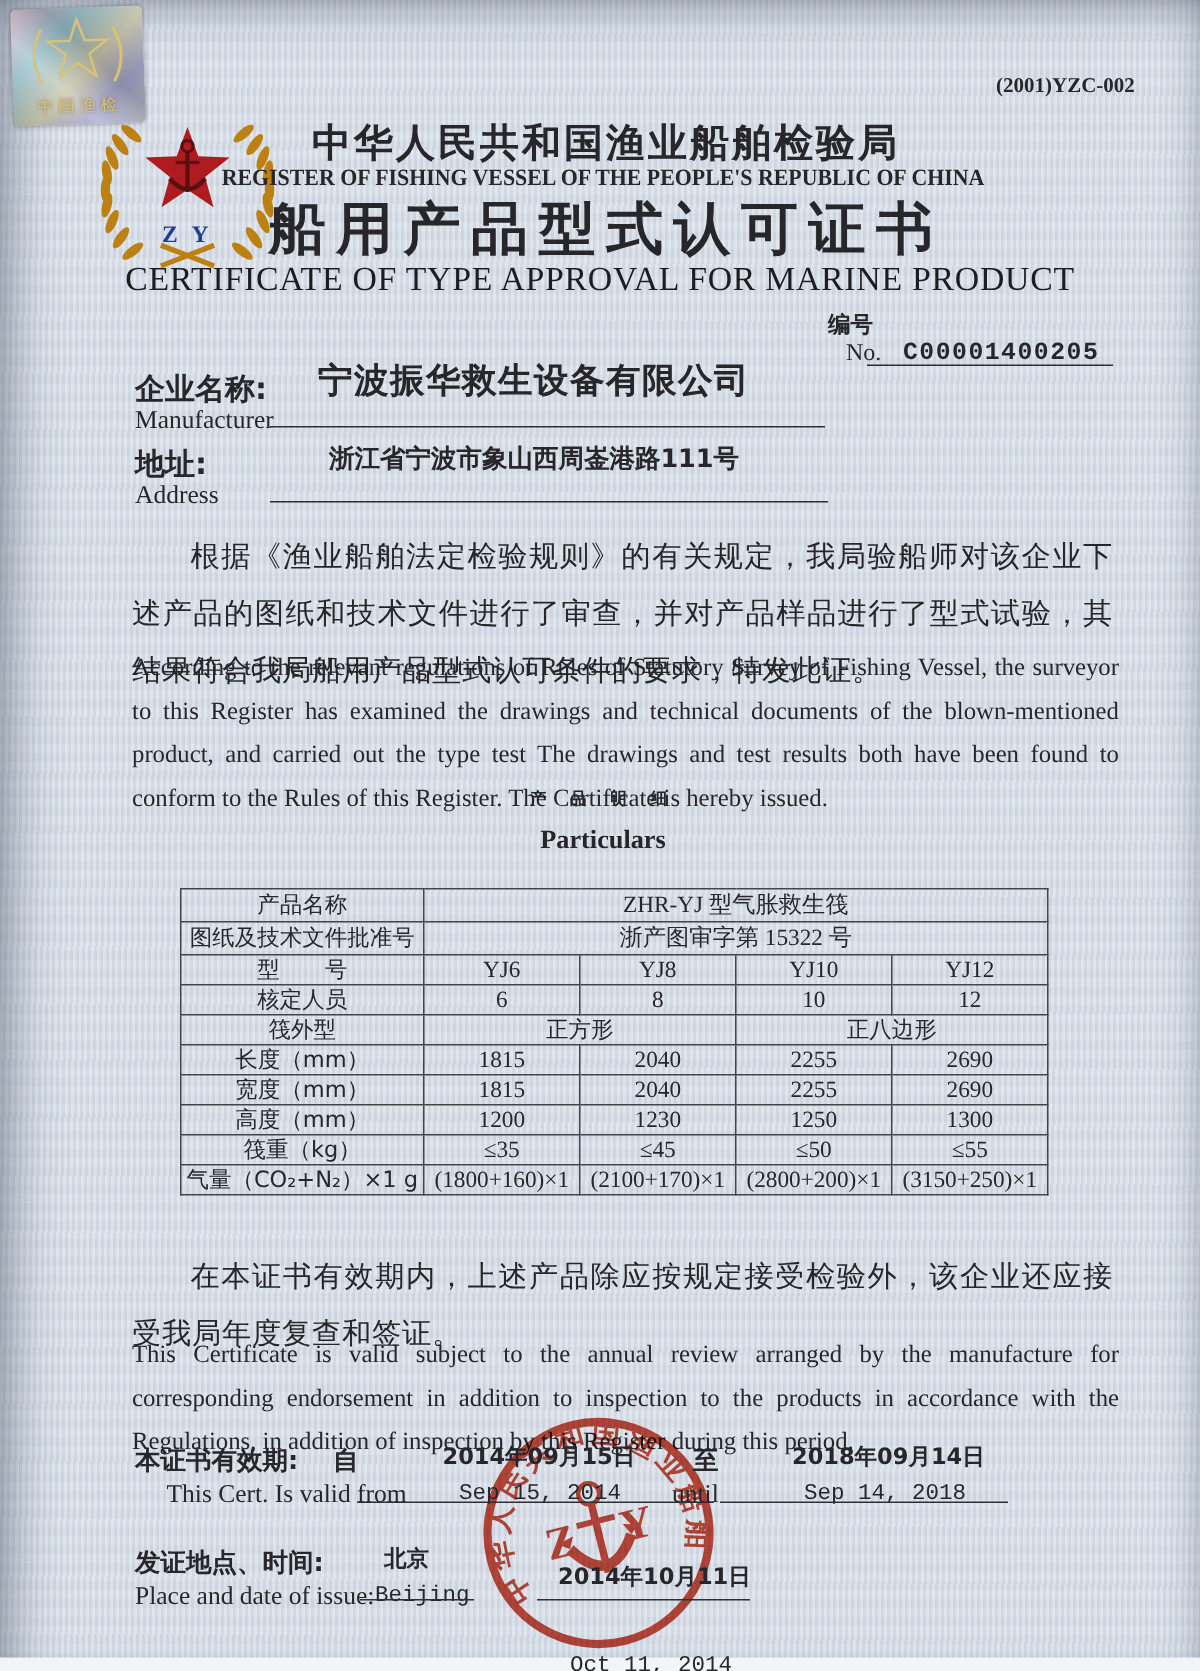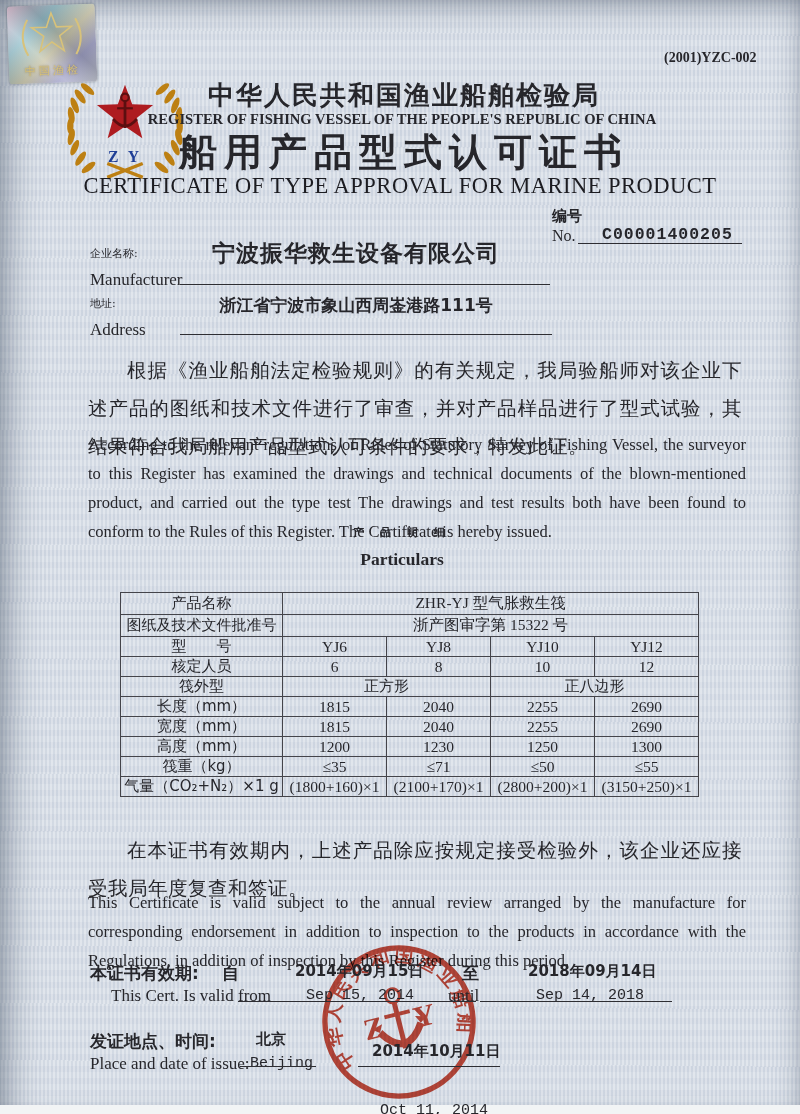--- a/index.html
+++ b/index.html
@@ -21,24 +21,24 @@
   .serif{font-family:"Liberation Serif","DejaVu Serif",serif;}
   .mono{font-family:"Liberation Mono","DejaVu Sans Mono",monospace;}
   .rule{position:absolute;border-bottom:1.5px solid #2e2e33;}
   
   .form-code{top:50px;left:664px;font-size:14px;font-weight:bold;}
   .auth-cn{top:78px;left:404px;font-size:26px;font-weight:600;letter-spacing:2px;}
   .auth-en{top:110px;left:402px;font-size:15.5px;font-weight:bold;transform:translateX(-50%) scaleX(.94);}
   .title-cn{top:127px;left:404px;font-size:38px;font-weight:bold;letter-spacing:7px;font-family:"DejaVu Serif",serif;}
   .title-en{top:173px;left:400px;font-size:22.5px;letter-spacing:.5px;color:#1c1c21;}
   .num-lbl-cn{top:207px;left:552px;font-size:15px;font-weight:600;}
-  .num-lbl-en{top:227px;left:552px;font-size:16px;}
+  .num-lbl-en{top:227px;left:564px;font-size:16px;}
   .num-val{top:225px;left:602px;font-size:16.5px;letter-spacing:1px;font-weight:600;}
   
-  .lbl-cn{font-size:11px;font-weight:400;}
+  .lbl-cn{font-size:20px;font-weight:700;}
   .lbl-en{font-size:17px;}
   .mfr-val{top:238px;left:356px;font-size:23px;font-weight:600;letter-spacing:1px;font-family:"DejaVu Serif",serif;}
   .addr-val{top:294px;left:356px;font-size:17px;font-weight:600;}
   
   .para-cn{left:88px;width:654px;font-size:19.5px;line-height:38px;text-align:justify;text-indent:2em;letter-spacing:.5px;}
   .para-en{left:88px;width:658px;font-size:16.5px;line-height:29px;text-align:justify;}
   
   .part-cn{top:525px;left:402px;font-size:11px;font-weight:bold;letter-spacing:6px;}
   .part-en{top:549px;left:402px;font-size:17.5px;font-weight:bold;}
   table.spec{position:absolute;top:592px;left:120px;width:578px;height:192px;border-collapse:collapse;table-layout:fixed;}
@@ -188,21 +188,21 @@
     <tr>
       <td>高度（mm）</td>
       <td class="v">1200</td>
       <td class="v">1230</td>
       <td class="v">1250</td>
       <td class="v">1300</td>
     </tr>
     <tr>
       <td>筏重（kg）</td>
       <td class="v">≤35</td>
-      <td class="v">≤71</td>
+      <td class="v">≤45</td>
       <td class="v">≤50</td>
       <td class="v">≤55</td>
     </tr>
     <tr>
       <td>气量（CO₂+N₂）×1 g</td>
       <td class="v">(1800+160)×1</td>
       <td class="v">(2100+170)×1</td>
       <td class="v">(2800+200)×1</td>
       <td class="v">(3150+250)×1</td>
     </tr>

